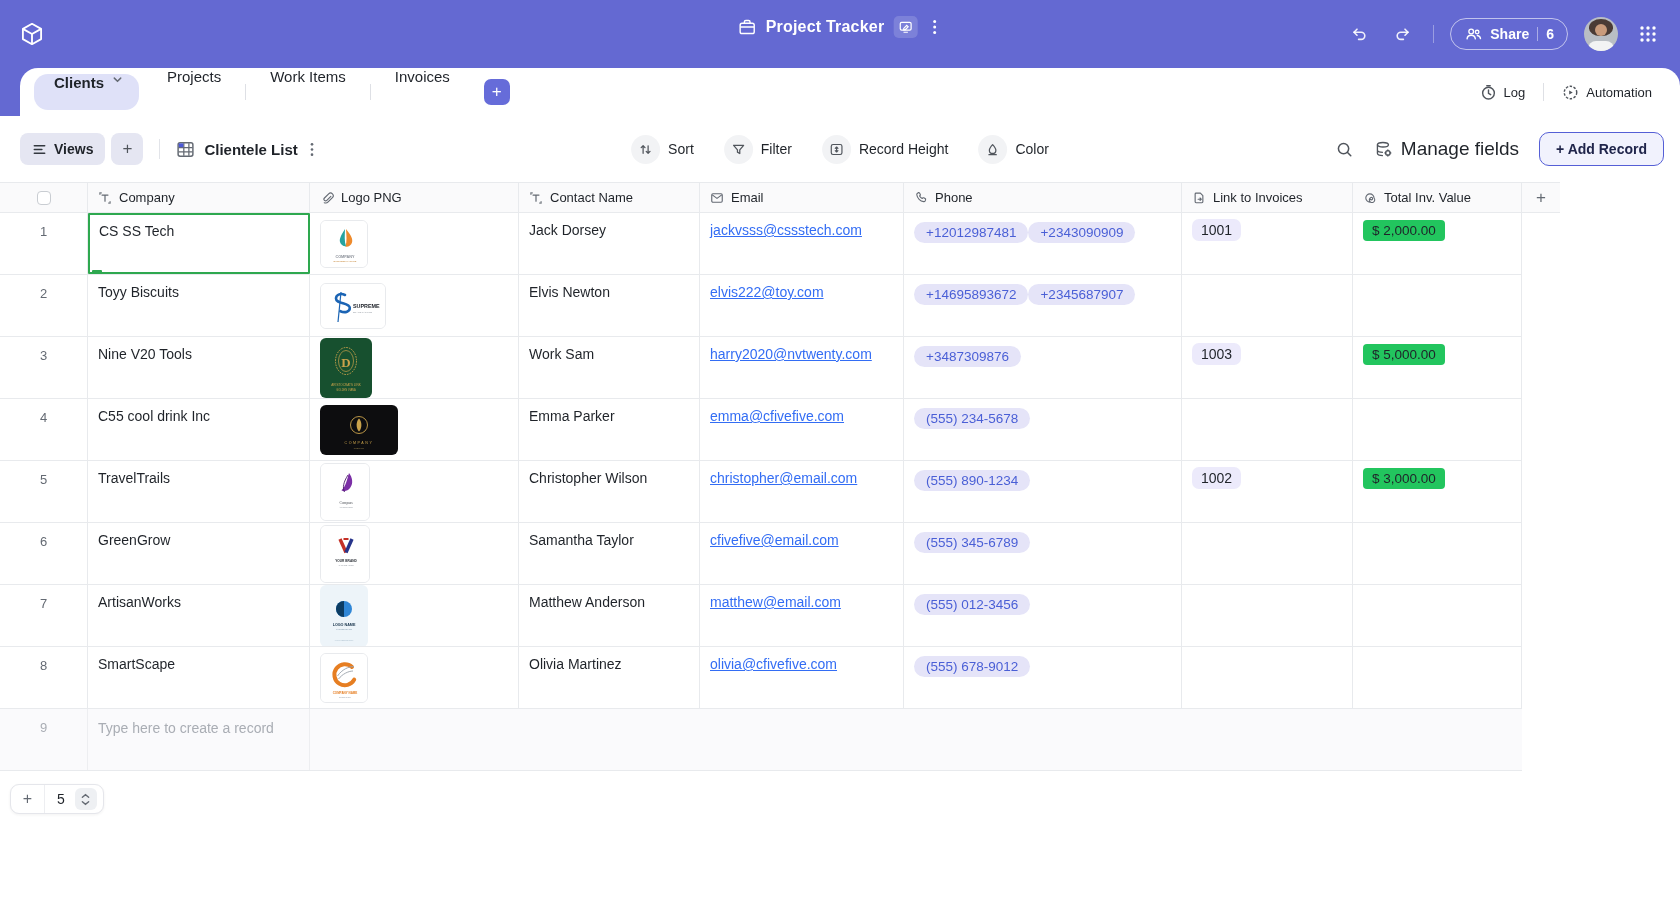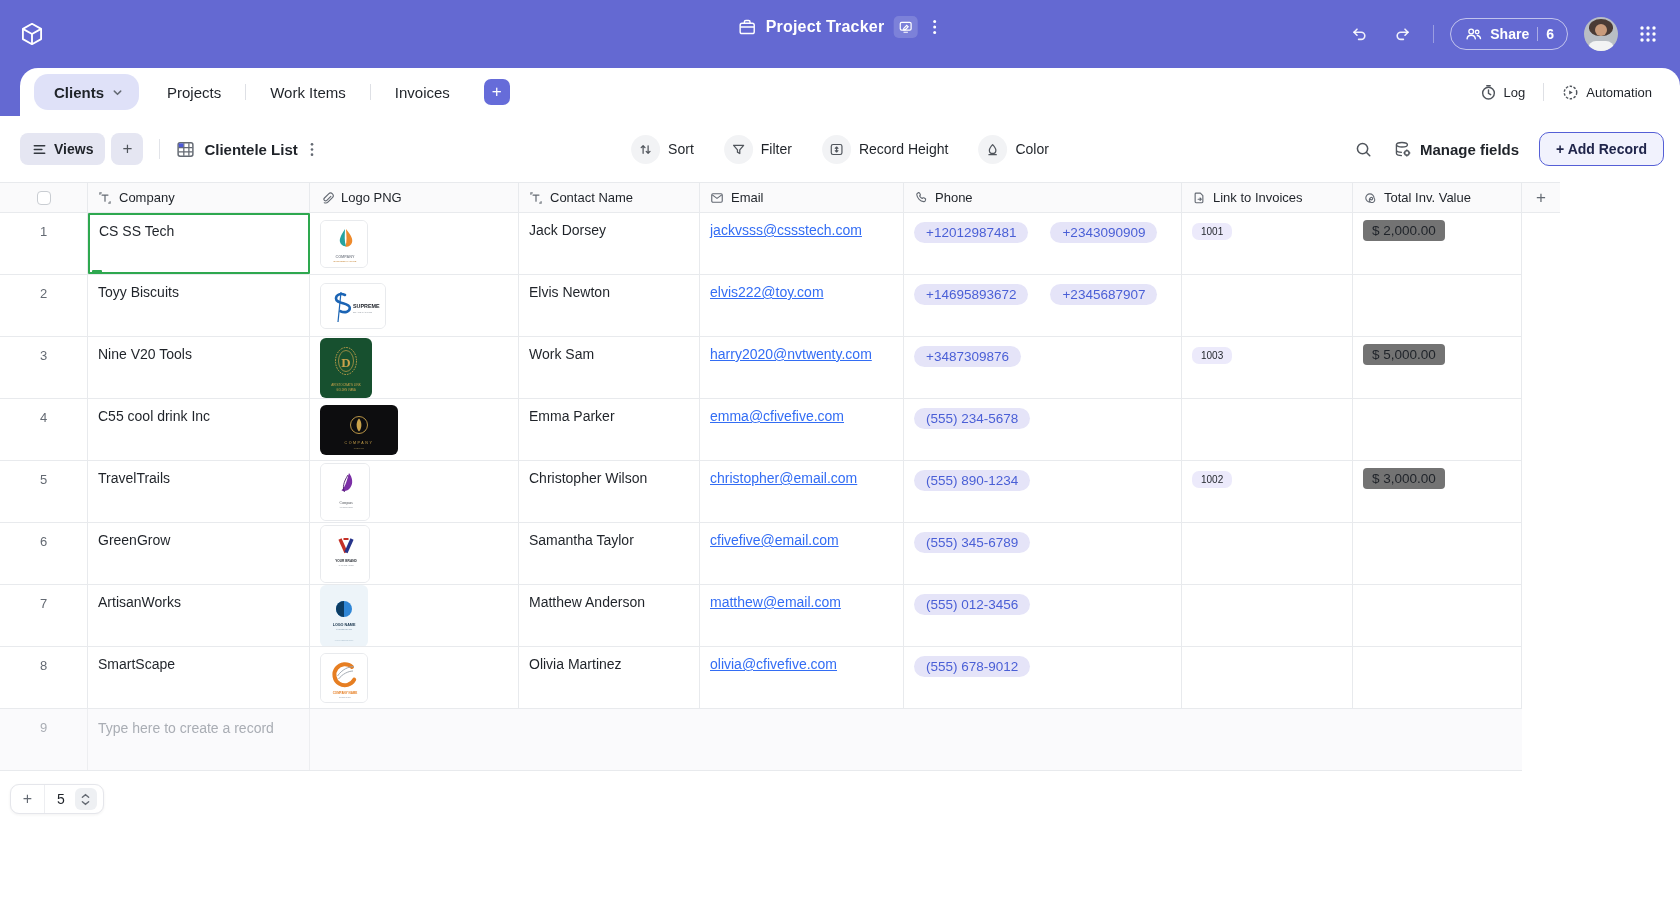--- a/index.html
+++ b/index.html
@@ -19,21 +19,21 @@
   .share-btn { height:32px; border:1px solid rgba(255,255,255,.6); border-radius:16px; display:flex; align-items:center; gap:8px; padding:0 13px; color:#fff; font-size:14px; font-weight:600; cursor:pointer; }
   .share-div { width:1px; height:14px; background:rgba(255,255,255,.45); }
   .avatar { width:34px; height:34px; border-radius:50%; background:#B9BEC4; position:relative; overflow:hidden; cursor:pointer; }
   .avatar::before { content:""; position:absolute; left:5px; top:2px; width:24px; height:17px; border-radius:50% 50% 46% 46%; background:#4A3B35; }
   .avatar::after { content:""; position:absolute; left:11px; top:7px; width:12px; height:12px; border-radius:50%; background:#C99B7C; }
   .avatar .shirt { position:absolute; left:4px; bottom:-3px; width:26px; height:13px; border-radius:8px 8px 0 0; background:#F2F3F4; }
 
   
   .tabzone { height:48px; background:#6469D2; }
   .tabsheet { margin-left:20px; height:48px; background:#FFFFFF; border-radius:18px 18px 0 0; display:flex; align-items:center; padding:0 28px 0 10px; box-shadow:0 1px 0 rgba(31,35,41,.05); }
-  .tab { font-size:15px; color:#1F2329; padding:0 24px; height:48px; display:flex; align-items:center; cursor:pointer; white-space:nowrap; }
+  .tab { font-size:15px; color:#1F2329; padding:0 24px; height:48px; display:flex; align-items:flex-start; cursor:pointer; white-space:nowrap; }
   .tab.active { background:#DFE1F8; border-radius:14px; height:36px; margin:6px 4px 6px 4px; font-weight:700; gap:8px; padding:0 16px 0 20px; }
   .tab-div { width:1px; height:16px; background:#DEE0E5; }
   .tab-add { width:26px; height:26px; margin-left:10px; border-radius:7px; background:#666CD9; color:#fff; font-size:17px; display:flex; align-items:center; justify-content:center; cursor:pointer; }
   .tabs-right { margin-left:auto; display:flex; align-items:center; gap:18px; }
   .flatbtn { display:flex; align-items:center; gap:7px; font-size:13px; color:#1F2329; cursor:pointer; }
   .vdiv { width:1px; height:18px; background:#DEE0E5; }
 
   
   .content { background:#FFFFFF; height:802px; position:relative; }
 
@@ -61,24 +61,24 @@
 
   .grid-row { display:flex; width:1522px; border-bottom:1px solid #E8EAED; background:#fff; height:62px; }
   .cell { padding:9px 10px 0 10px; font-size:14px; border-right:1px solid #E8EAED; overflow:hidden; }
   .cell.numcol { text-align:center; color:#646A73; font-size:13px; padding-left:0; padding-right:0; padding-top:11px; }
   .w-num{width:var(--w-num);} .w-company{width:var(--w-company);} .w-logo{width:var(--w-logo);}
   .w-contact{width:var(--w-contact);} .w-email{width:var(--w-email);} .w-phone{width:var(--w-phone);}
   .w-link{width:var(--w-link);} .w-total{width:var(--w-total);}
   .cell.sel { position:relative; border:2px solid #2EA84F; border-radius:1px; padding-top:8px; padding-left:9px; }
   .cell.sel::after { content:""; position:absolute; left:2px; bottom:-2px; width:10px; height:4px; background:#2EA84F; border-radius:1px; }
   .email-link { color:#336DF4; text-decoration:underline; cursor:pointer; white-space:nowrap; }
-  .pillrow { display:flex; gap:22px; flex-wrap:nowrap; }
+  .pillrow { display:flex; gap:0; flex-wrap:nowrap; }
   .pill { background:#E5E4F8; color:#4A5FD6; border-radius:12px; padding:3px 12px; font-size:13.5px; white-space:nowrap; cursor:pointer; }
-  .tag { background:#ECEAFB; border-radius:7px; padding:3px 9px; font-size:10px; cursor:pointer; }
-  .money { background:#737373; border-radius:4px; padding:3px 9px; font-size:13.5px; }
+  .tag { background:#ECEAFB; border-radius:7px; padding:3px 9px; font-size:14px; cursor:pointer; }
+  .money { background:#22c55e; border-radius:4px; padding:3px 9px; font-size:13.5px; }
   .logo-tile { border-radius:6px; overflow:hidden; flex:none; }
   .logo-tile.framed { border:1px solid #E8EAED; background:#fff; }
   .cell.logocell { display:flex; align-items:center; padding-top:0; }
 
   .grid-row.placeholder { background:#FAFAFC; height:62px; }
   .grid-row.placeholder .cell { border-right:none; color:#A9ADB4; padding-top:11px; }
   .grid-row.placeholder .cell.numcol { border-right:1px solid #EDEEF1; color:#A9ADB4; }
   .grid-row.placeholder .cell.w-company { border-right:1px solid #EDEEF1; }
 
   
@@ -277,21 +277,21 @@
       </div>
     </div>
 
     <div class="toolbar-right">
       <span>
         <svg width="19" height="19" viewBox="0 0 20 20" fill="none" stroke="#50555C" stroke-width="1.6" stroke-linecap="round">
           <circle cx="9" cy="9" r="5.4"></circle>
             <path d="m13.2 13.2 3.4 3.4"></path>
         </svg>
       </span>
-      <div class="tool-item" style="font-weight:700;font-size:15px">
+      <div class="tool-item" style="font-weight:400;font-size:19px">
         <svg width="19" height="19" viewBox="0 0 20 20" fill="none" stroke="#50555C" stroke-width="1.4">
           <ellipse cx="9.4" cy="5" rx="5.8" ry="2.4"></ellipse>
             <path d="M3.6 5v5.6c0 1.3 2.6 2.4 5.8 2.4M3.6 10.6V14c0 1.3 2.6 2.4 5.8 2.4"></path>
           <circle cx="14.6" cy="13.6" r="2.4"></circle>
             <path d="M14.6 10.4v1M14.6 15.8v1M11.5 13.6h1M16.7 13.6h1" stroke-linecap="round"></path>
         </svg>
         <span>Manage fields</span>
       </div>
       <div class="add-record">
         <span>+ Add Record</span>

